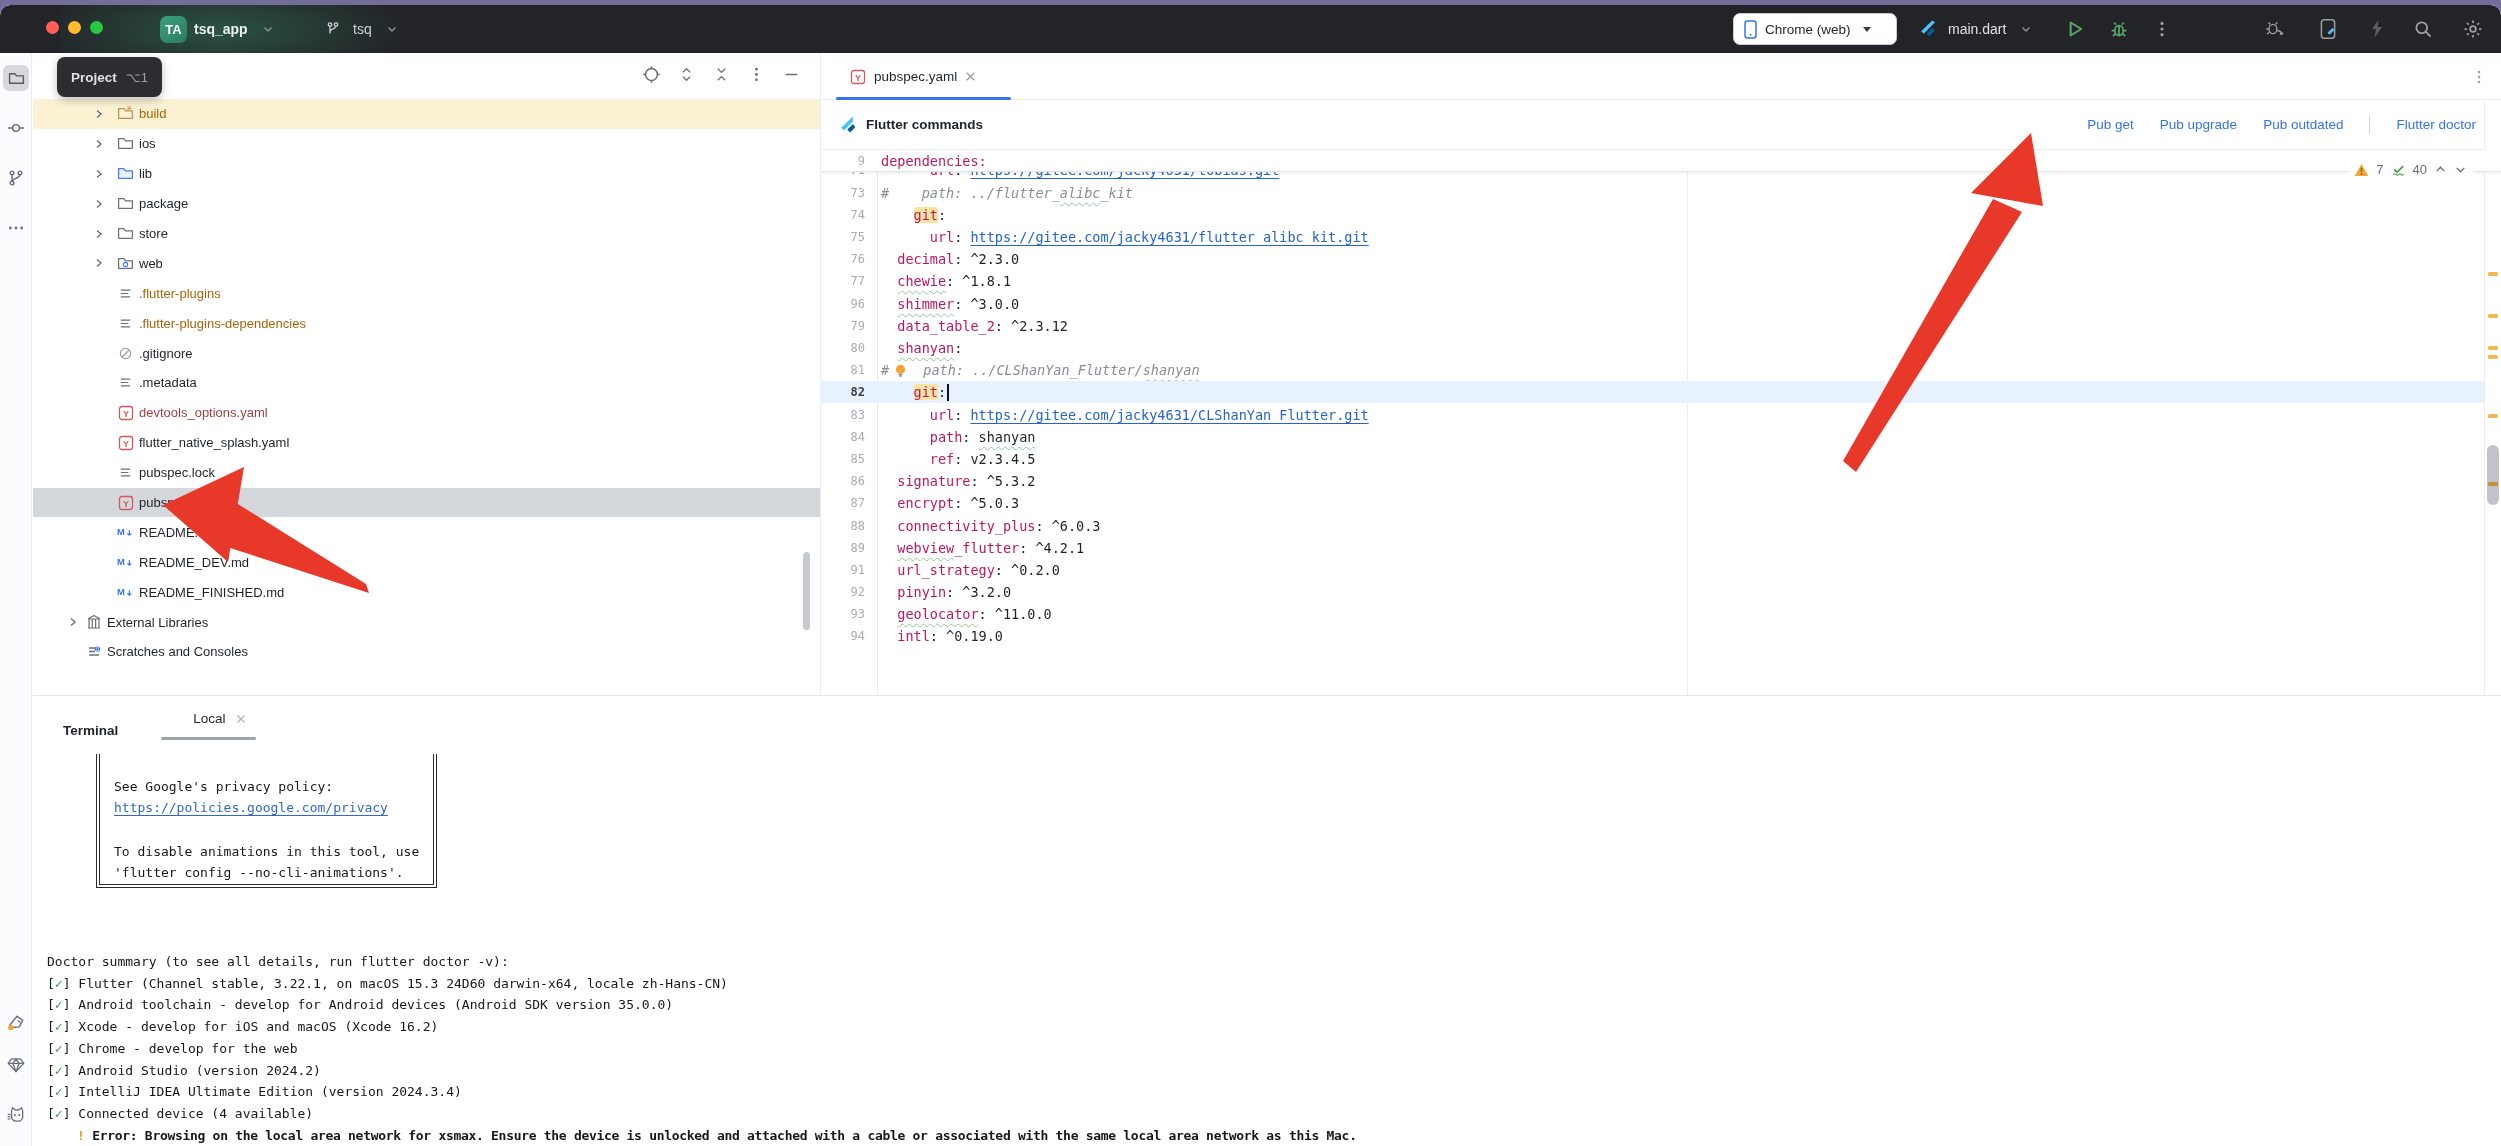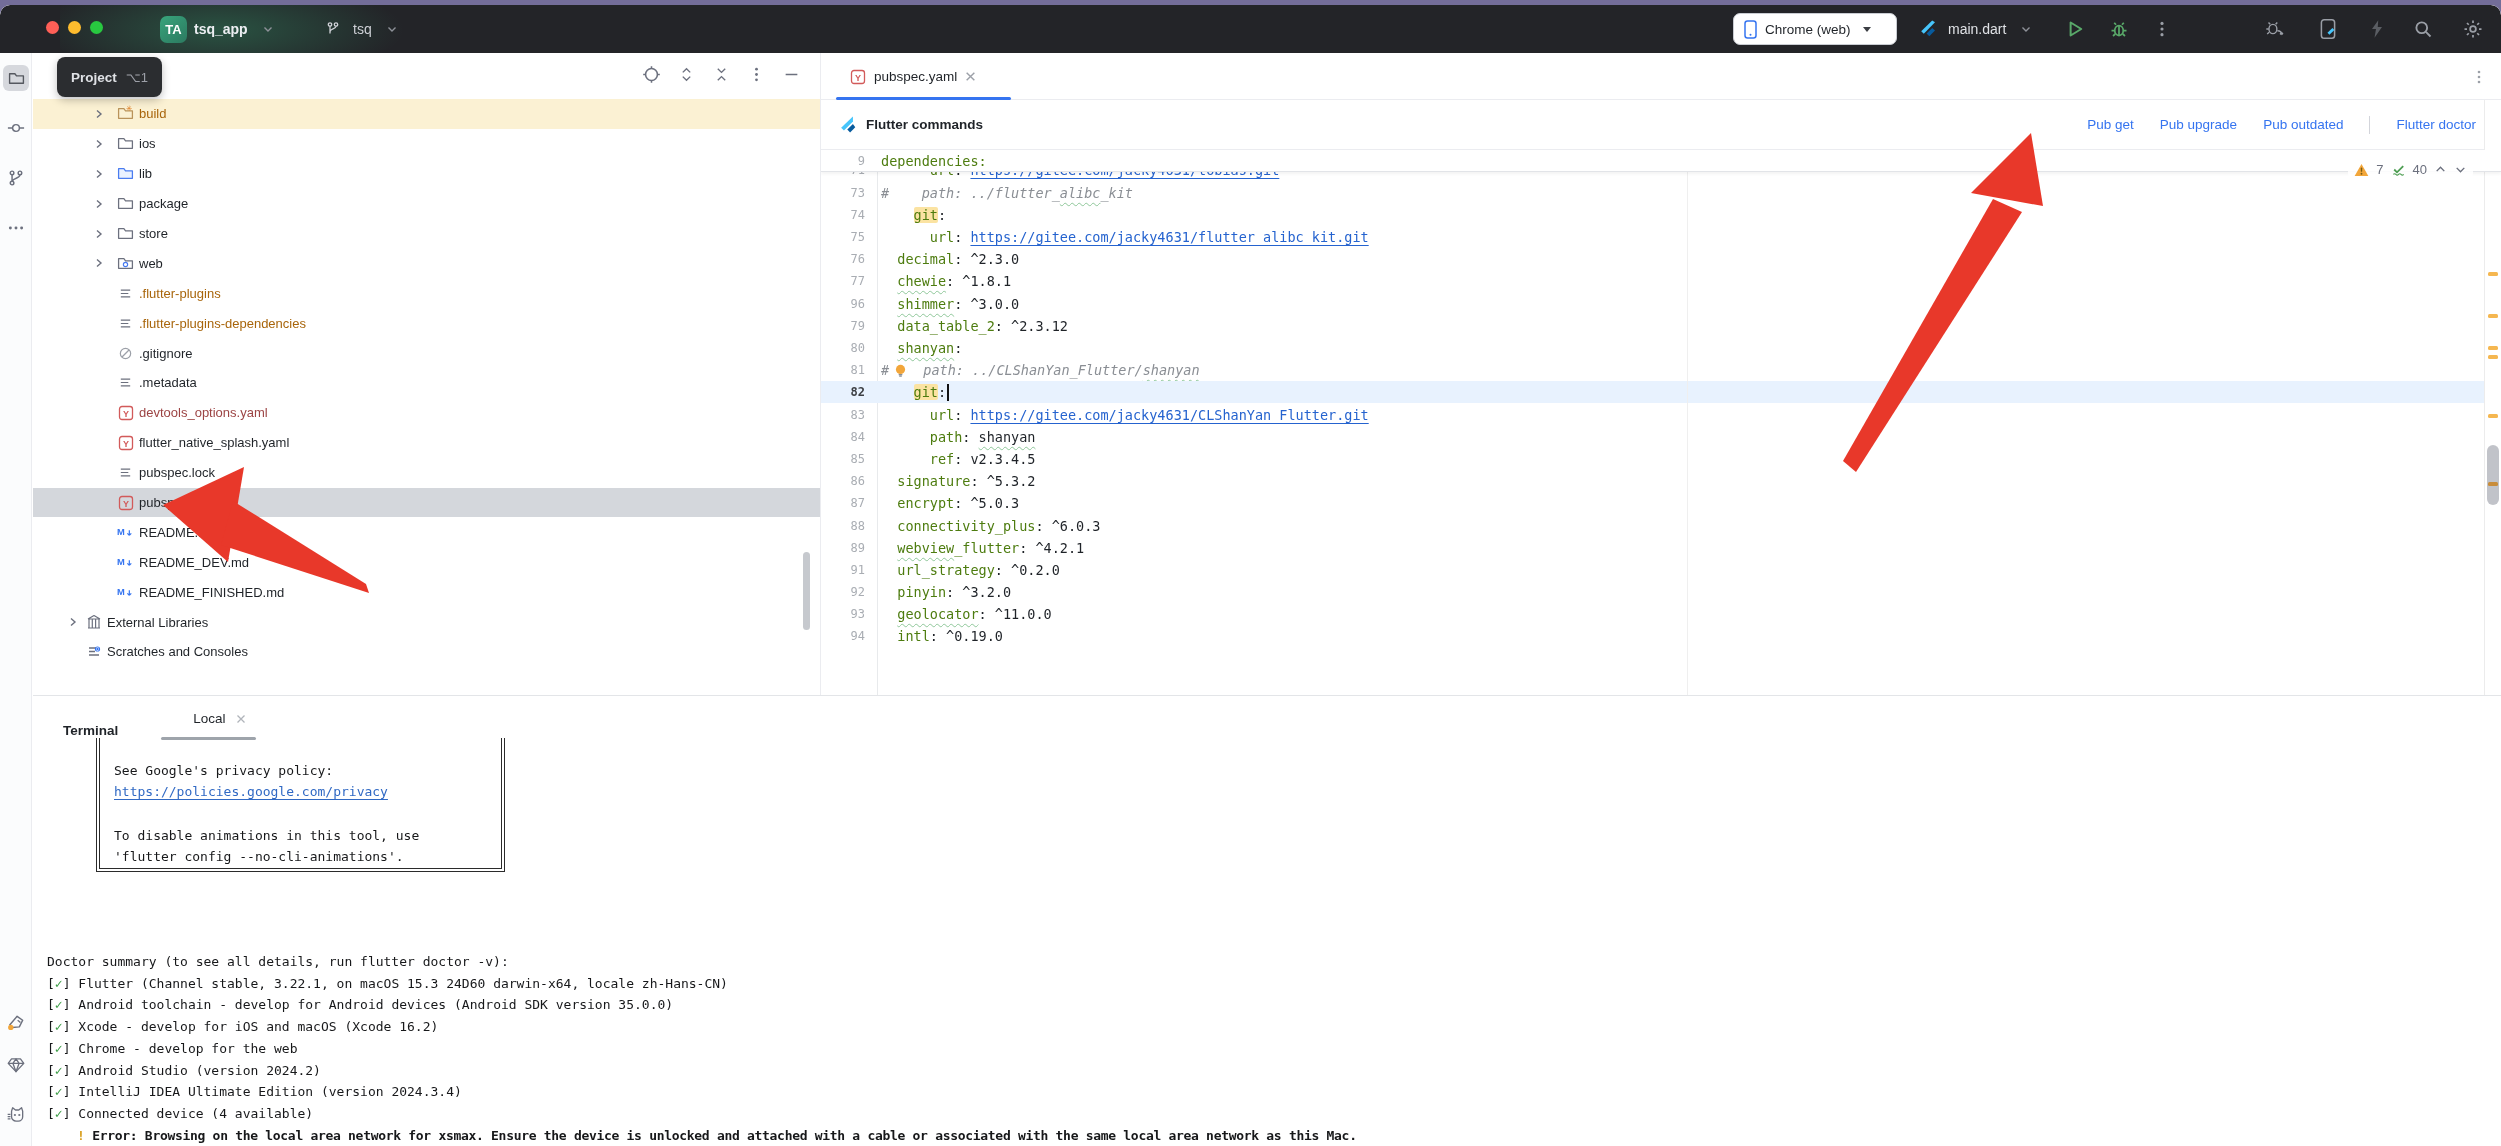--- a/index.html
+++ b/index.html
@@ -65,42 +65,42 @@
   .code-font { font-family:"DejaVu Sans Mono", monospace; font-size:13.5px; white-space:pre; }
   .sticky { position:relative; height:22px; display:flex; align-items:center; background:#fff; border-bottom:1px solid #e2e4e8;
     box-shadow:0 2px 3px rgba(0,0,0,.05); z-index:3; }
   .gut { width:44px; text-align:right; color:#a9adb3; font-family:"DejaVu Sans Mono", monospace; font-size:12px; flex:0 0 44px; }
   .ctext { margin-left:16px; }
   .code-row { position:relative; height:22.2px; display:flex; align-items:center; }
   .code-row.clip { height:9.6px; overflow:hidden; }
   .code-row.clip .inner-shift { margin-top:-13px; }
   .code-row.caret-row { background:#e8f2fe; }
   .inner-shift { display:flex; align-items:center; width:100%; }
-  .c-key { color:#4d7c0f; }
+  .c-key { color:#be185d; }
   .c-pl { color:#1f2328; }
   .c-cm { color:#8a8e94; font-style:italic; }
   .c-link { color:#2563cf; text-decoration:underline; text-underline-offset:3px; }
   .c-typo { text-decoration:underline; text-decoration-style:wavy; text-decoration-color:#8fc79a; text-decoration-thickness:1px; text-underline-offset:4px; }
   .c-hl { background:#fbe3a2; border-radius:2px; }
   .caret-bar { display:inline-block; width:2px; height:17px; background:#101113; margin-left:1px; vertical-align:middle; }
   .bulb-ic { display:inline-flex; width:15px; height:15px; margin:0 7px 0 4px; vertical-align:middle; }
   .indent-guide { position:absolute; left:56px; top:0; bottom:0; width:1px; background:#e8eaec; }
   .inspections { position:absolute; top:9px; right:28px; display:flex; align-items:center; gap:7px; font-size:13px; color:#6c707e; z-index:4; background:rgba(255,255,255,.85); padding:3px 6px; border-radius:6px; }
   .stripe-right { position:absolute; right:0; top:47px; bottom:0; width:17px; background:#fff; border-left:1px solid #ececec; }
   .tick { position:absolute; left:3px; width:10px; height:3.5px; border-radius:1.5px; background:#f4af3d; opacity:.9; }
   .thumb { position:absolute; left:2px; width:12px; height:60px; background:#b6b9c0; border-radius:6px; opacity:.85; }
 
   
   .terminal { position:absolute; left:33px; top:690px; right:0; bottom:0; background:#fff; border-top:1px solid #e3e5e8; overflow:hidden; }
   .term-tabs { position:relative; height:45px; display:flex; align-items:center; }
   .tt-group { margin-left:30px; font-size:13.5px; font-weight:700; color:#1f2328;margin-top:24px; }
   .tt-tab { margin-left:75px; font-size:13.5px; color:#1f2328; display:flex; align-items:center; gap:10px; }
   .tt-underline { position:absolute; left:128px; top:41px; width:95px; height:3px; background:#9ea4ab; border-radius:2px; }
   .mono { font-family:"DejaVu Sans Mono", monospace; font-size:13px; line-height:21.7px; color:#17181a; white-space:pre; }
-  .tbox { position:absolute; left:63px; top:42px; width:409px;
+  .tbox { position:absolute; left:63px; top:58px; width:341px;
     border-left:4px double #2b2b2b; border-right:4px double #2b2b2b; border-bottom:4px double #2b2b2b; }
   .tbox .bl { padding-left:14px; }
   .t-link { color:#3069c4; text-decoration:underline; text-underline-offset:3px; }
   .t-out { position:absolute; left:14px; top:255px; right:10px; }
   .chk { color:#3f9e49; }
   .bang { color:#d9a021; font-weight:700; }
   .t-bold { font-weight:700; letter-spacing:-.3px; }
 
   
   .overlay { position:absolute; inset:0; pointer-events:none; z-index:50; }

